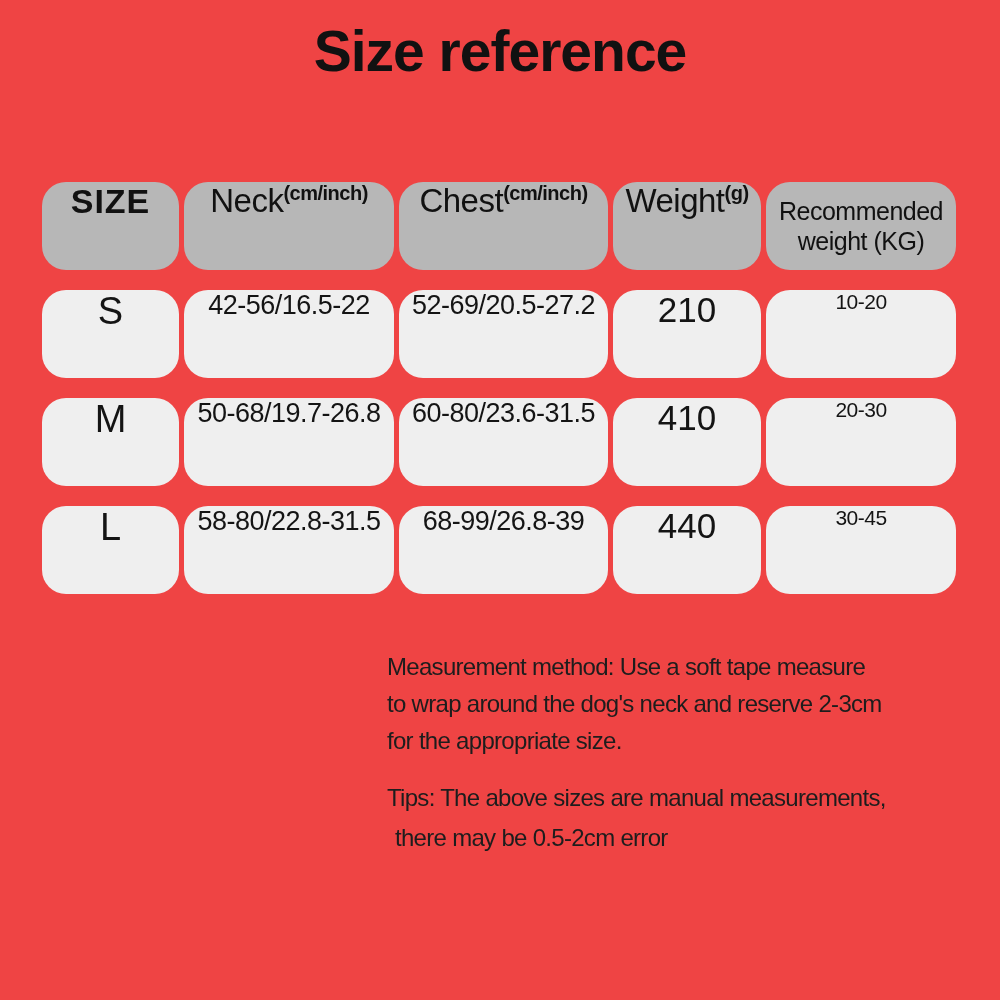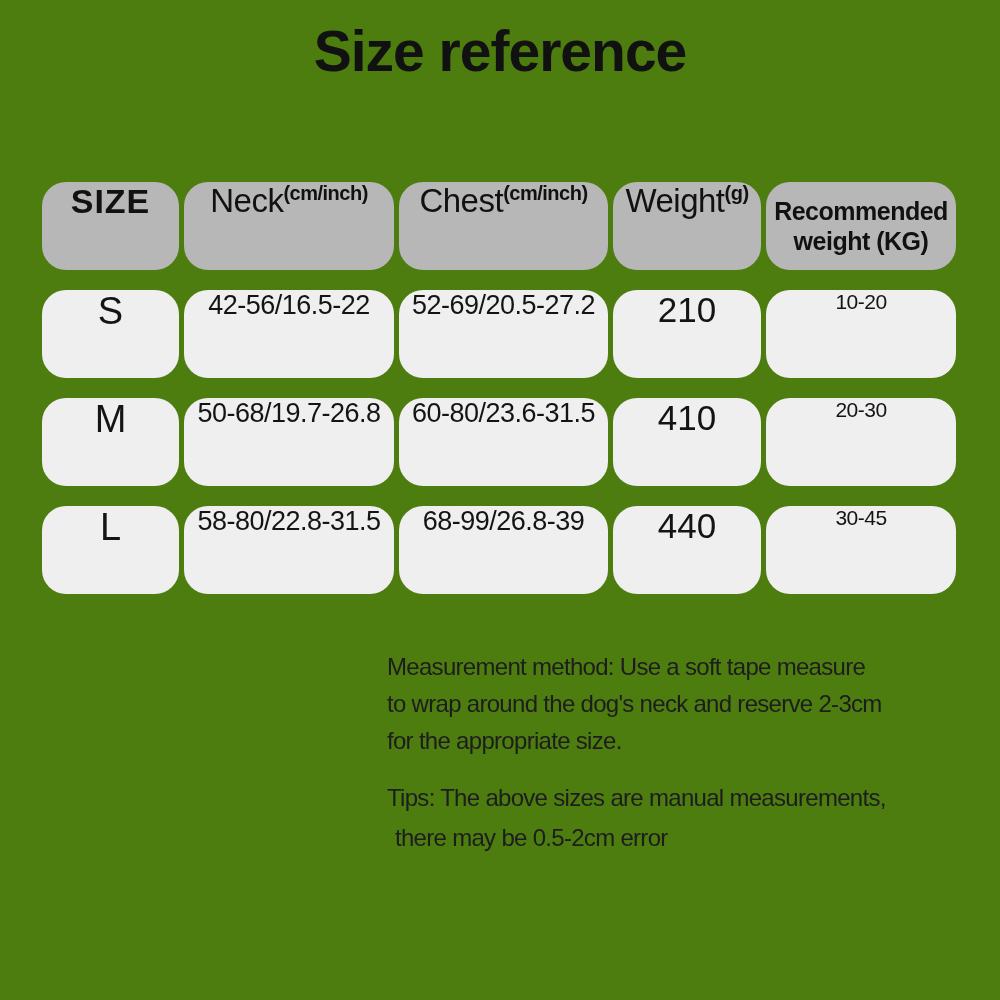--- a/index.html
+++ b/index.html
@@ -1,34 +1,34 @@
 <!DOCTYPE html>
 <html><head>
 <meta charset="utf-8">
 <style>
   html,body{margin:0;padding:0;background:#fff;}
-  .page{position:relative;width:1000px;height:1000px;background:#4d7c0f;overflow:hidden;
+  .page{position:relative;width:1000px;height:1000px;background:#ef4444;overflow:hidden;
         font-family:"Liberation Sans", sans-serif;color:#1a1a1a;}
 
   .title{position:absolute;left:0;top:18px;width:1000px;margin:0;text-align:center;
          font-size:57px;font-weight:700;letter-spacing:-1px;color:#111;}
 
   .size-table{position:absolute;left:42px;top:182px;display:grid;
               grid-template-columns:137px 210px 209px 148px 190px;
               grid-template-rows:88px 88px 88px 88px;
               column-gap:5px;row-gap:20px;}
   .row{display:contents;}
   .th,.td{display:flex;justify-content:center;text-align:center;border-radius:24px;}
   .th{background:#b7b7b7;}
   .td{background:#efefef;}
   .h-main{font-size:33px;font-weight:400;letter-spacing:-0.5px;color:#111;}
   .h-size{font-size:34px;font-weight:700;letter-spacing:1px;color:#111;}
   .h-unit{font-size:20px;font-weight:700;letter-spacing:-0.5px;color:#111;}
   .th-rec{flex-direction:column;line-height:1.22;}
-  .rec-line{font-size:25px;font-weight:700;letter-spacing:-0.5px;color:#111;}
+  .rec-line{font-size:25px;font-weight:400;letter-spacing:-0.5px;color:#111;}
   .cell-size{font-size:38px;color:#141414;}
   .cell-range{font-size:27px;letter-spacing:-0.5px;color:#141414;}
   .cell-weight{font-size:35px;color:#141414;}
   .cell-rec{font-size:21px;letter-spacing:-0.5px;color:#141414;}
 
   .diagram{position:absolute;left:0;top:630px;width:380px;height:330px;}
 
   .notes{position:absolute;left:387px;top:648px;width:560px;}
   .note-line{font-size:24px;line-height:37px;letter-spacing:-0.7px;color:#1d1d1d;}
   .tips{margin-top:19px;}

